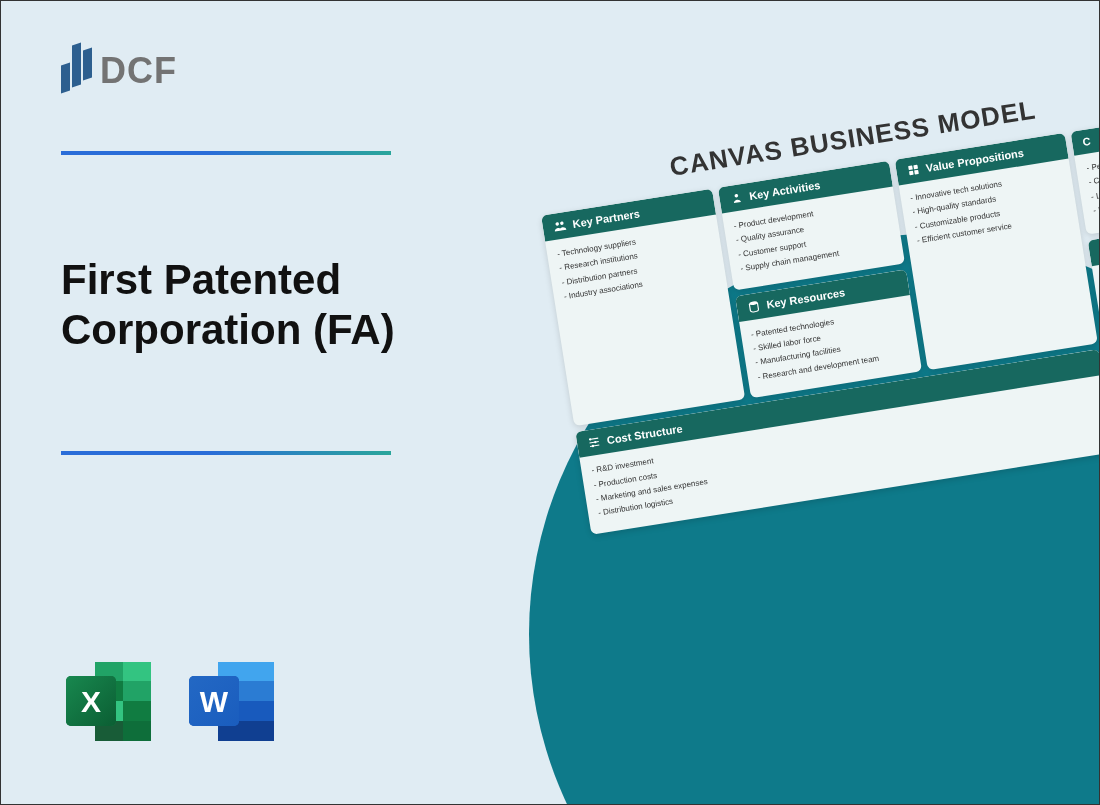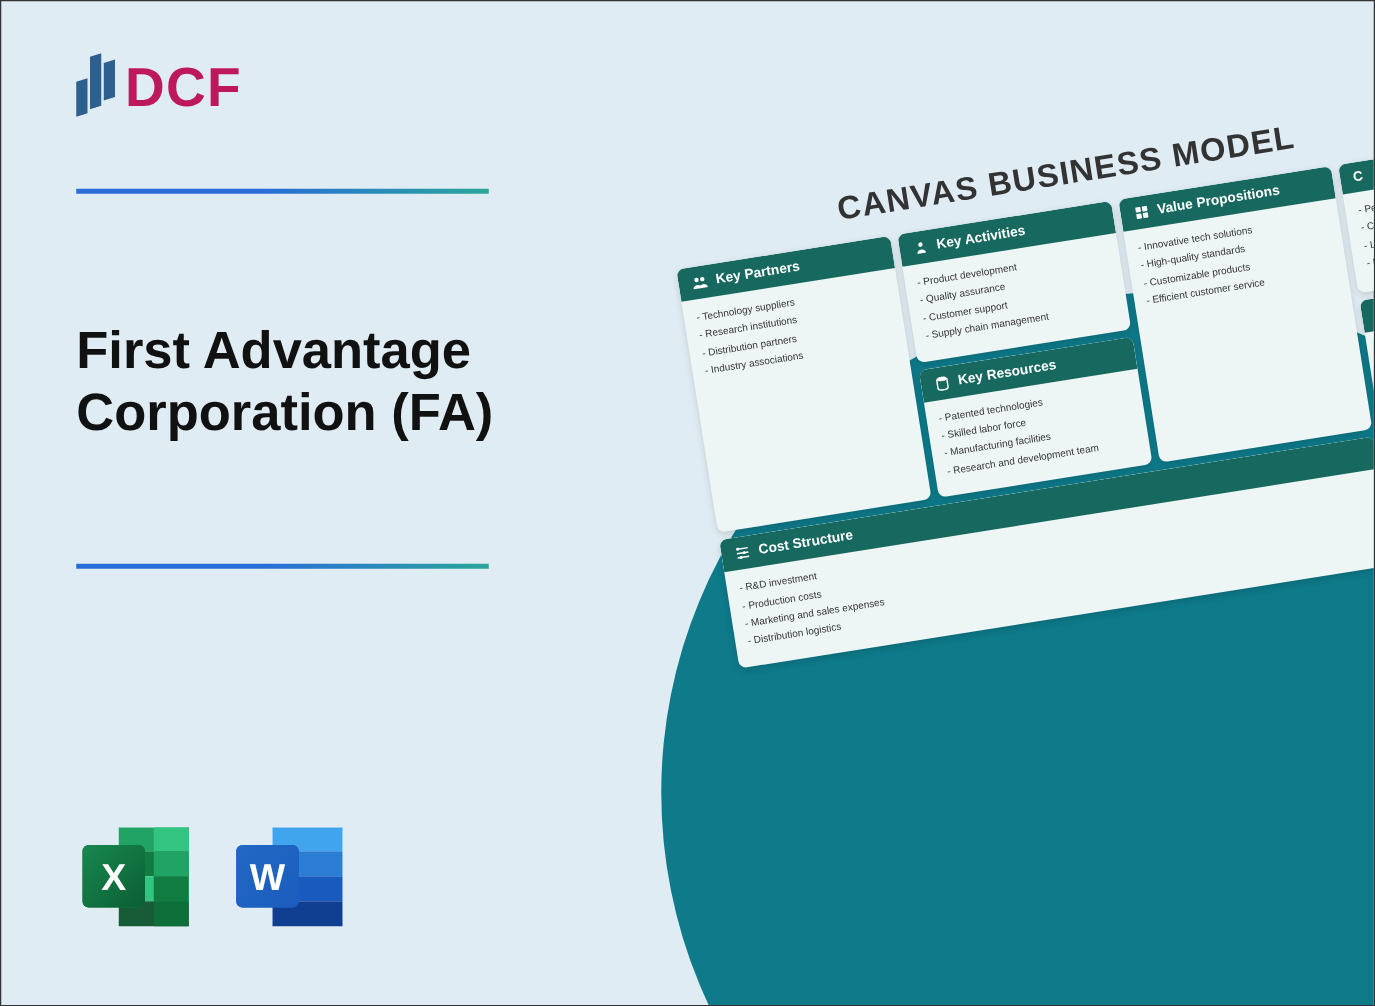--- a/index.html
+++ b/index.html
@@ -36,23 +36,23 @@
   }
   .logo-bar {
     width: 9px;
     background: #2d5f8f;
     transform: skewY(-18deg);
   }
   .logo-bar.b1 { height: 28px; margin-bottom: 4px; }
   .logo-bar.b2 { height: 42px; margin-bottom: 10px; }
   .logo-bar.b3 { height: 30px; margin-bottom: 17px; }
   .logo-text {
-    font-size: 44px;
+    font-size: 36px;
     font-weight: bold;
-    color: #be185d;
+    color: #737373;
     letter-spacing: 1px;
   }
 
   
   .gradient-line {
     height: 4px;
     width: 330px;
     background: linear-gradient(90deg, #2a6dd8 0%, #2a6dd8 45%, #2aa69b 100%);
   }
 
@@ -149,21 +149,21 @@
     <div class="logo-bars">
       <div class="logo-bar b1"></div>
       <div class="logo-bar b2"></div>
       <div class="logo-bar b3"></div>
     </div>
     <div class="logo-text">DCF</div>
   </div>
 
   <div class="gradient-line"></div>
 
-  <div class="title">First Advantage Corporation (FA)</div>
+  <div class="title">First Patented Corporation (FA)</div>
 
   <div class="gradient-line"></div>
 </div>
 
 <div class="app-icons">
 
   <svg width="95" height="95" viewBox="0 0 95 95">
     <rect x="34" y="8" width="56" height="79" rx="4" fill="#ffffff"></rect>
     <rect x="34" y="8" width="56" height="19" fill="#21a366"></rect>
     <rect x="34" y="27" width="56" height="20" fill="#107c41"></rect>

